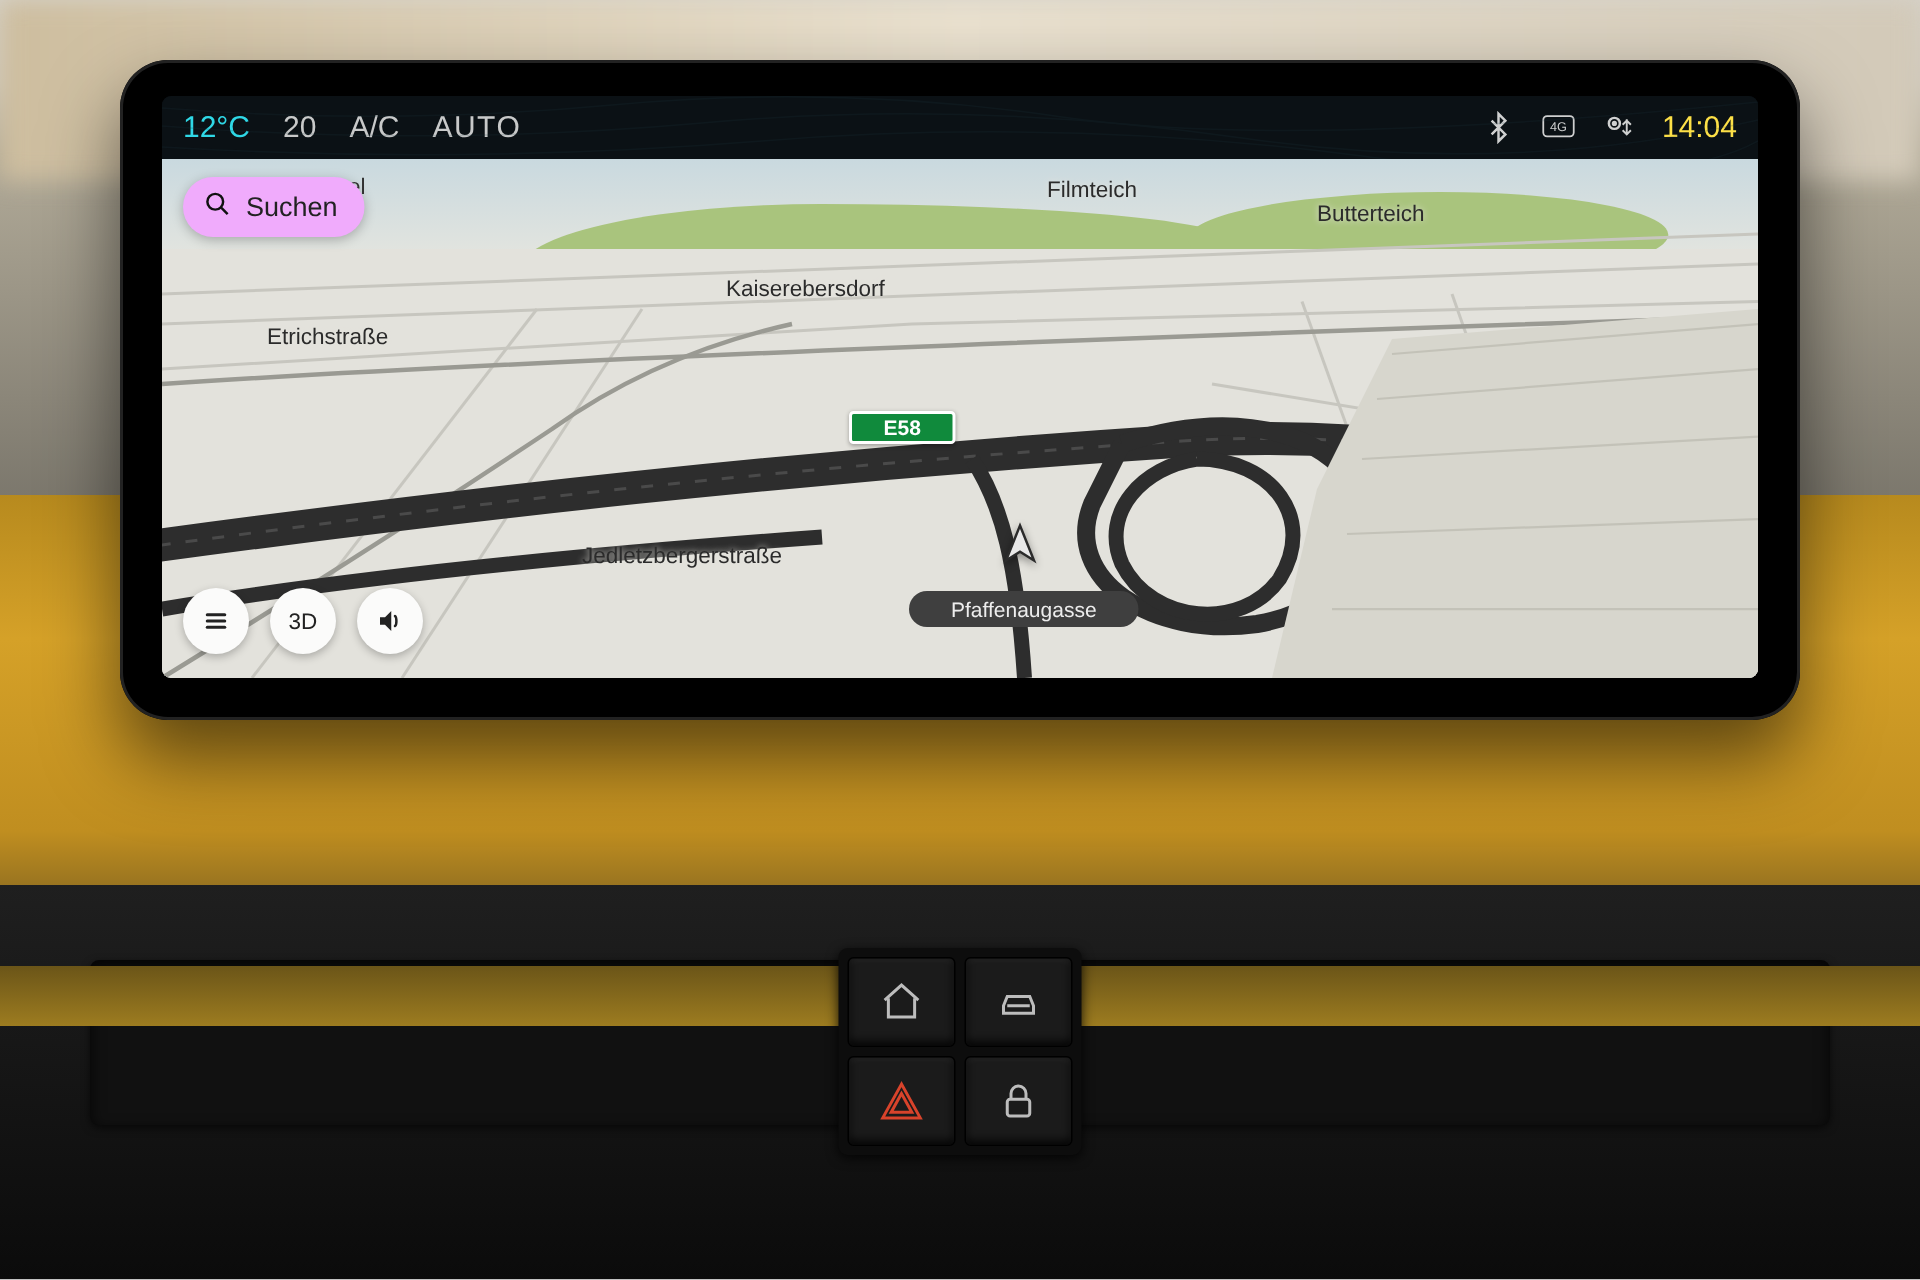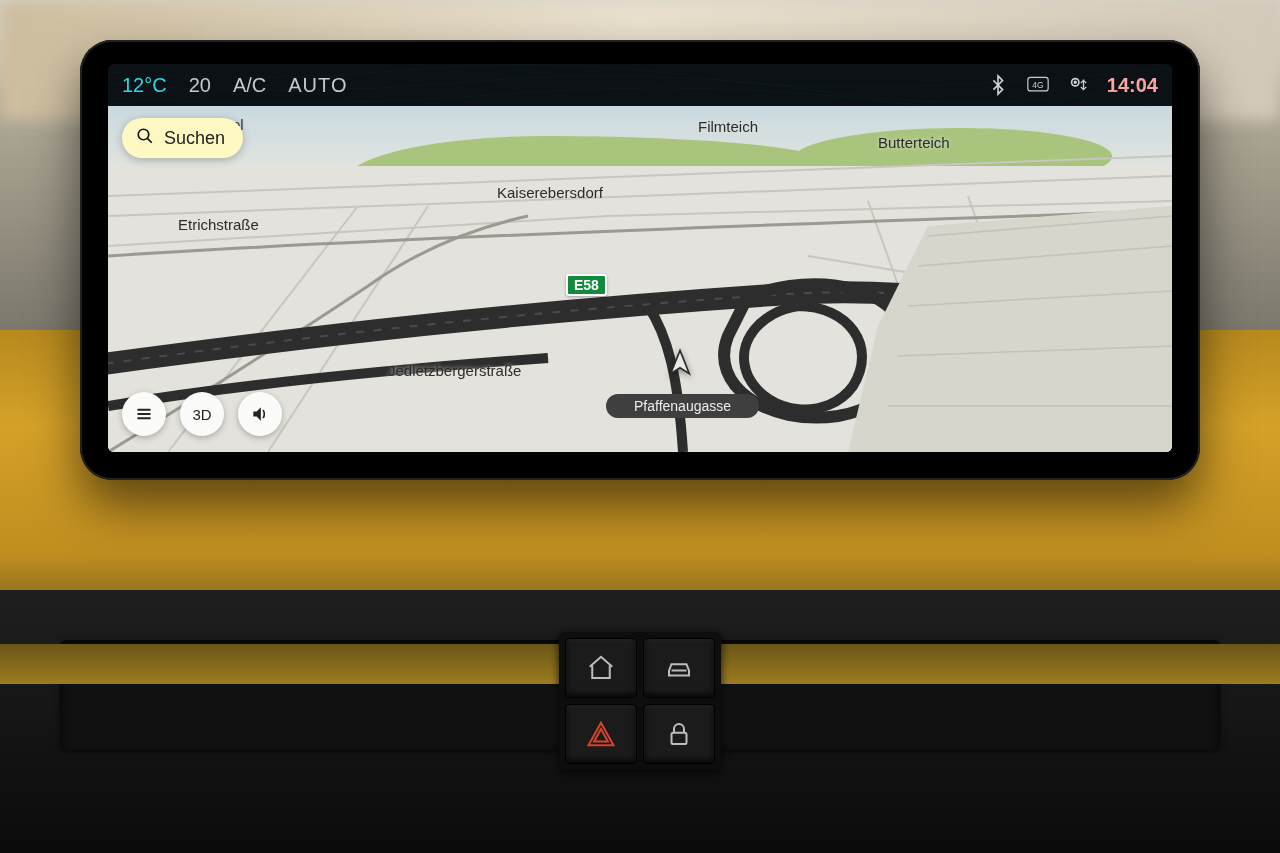--- a/index.html
+++ b/index.html
@@ -17,43 +17,43 @@
 
   
   .housing{position:absolute;left:80px;top:40px;width:1120px;height:440px;background:#000;border-radius:32px;box-shadow:0 25px 50px rgba(0,0,0,.55),inset 0 0 0 2px #222;}
   .screen{position:absolute;left:28px;top:24px;right:28px;bottom:28px;border-radius:6px;overflow:hidden;background:#0a0f13;}
 
   
   .statusbar{position:absolute;left:0;right:0;top:0;height:42px;display:flex;align-items:center;padding:0 14px;background:#0b1115;color:#dcdcdc;font-size:20px;}
   .statusbar .sb-left{display:flex;align-items:center;gap:22px;}
   .statusbar .sb-right{margin-left:auto;display:flex;align-items:flex-start;gap:18px;}
   .sb-temp{color:#2fd8e6;font-weight:500;}
-  .sb-time{color:#fca5a5;font-weight:700;}
+  .sb-time{color:#fde047;font-weight:400;}
   .sb-item{color:#c8c9c9;}
   .sb-icon svg{width:22px;height:22px;display:block;}
   .topo-bg{position:absolute;inset:0;opacity:.18;pointer-events:none;}
 
   
   .map{position:absolute;left:0;right:0;top:42px;bottom:0;background:#e2e1db;overflow:hidden;}
   .sky{position:absolute;left:0;right:0;top:0;height:68px;background:linear-gradient(to bottom,#c9d9df,#e4e5df);}
   .green1{position:absolute;left:240px;top:30px;width:480px;height:70px;background:#a9c47d;border-radius:40% 60% 50% 50%/60% 40% 60% 40%;transform:skewX(-12deg);}
   .green2{position:absolute;right:60px;top:22px;width:320px;height:60px;background:#a9c47d;border-radius:50%;transform:skewX(-15deg);}
   .ground{position:absolute;left:0;right:0;top:60px;bottom:0;background:#e3e2dc;}
   
   .map svg.roads{position:absolute;left:0;top:0;width:100%;height:100%;}
 
   .map-label{position:absolute;font-size:15px;color:#2b2b2b;white-space:nowrap;text-shadow:0 0 4px #e4e3dd;}
-  .route-badge{position:absolute;background:#108a3c;color:#fff;border:2px solid #fff;border-radius:3px;font-size:14px;font-weight:600;padding:1px 6px;box-shadow:0 1px 3px rgba(0,0,0,.3);}
+  .route-badge{position:absolute;background:#108a3c;color:#fff;border:2px solid #fff;border-radius:3px;font-size:14px;font-weight:600;padding:1px 21px;box-shadow:0 1px 3px rgba(0,0,0,.3);}
   .street-pill{position:absolute;background:#3f3f3f;color:#ededed;font-size:14px;padding:4px 28px;border-radius:14px;}
 
   .vehicle-cursor{position:absolute;width:28px;height:28px;}
   .vehicle-cursor svg{width:100%;height:100%;filter:drop-shadow(0 2px 3px rgba(0,0,0,.4));}
 
   
-  .search{position:absolute;left:14px;top:12px;background:#fef9c3;border-radius:22px;height:40px;display:flex;align-items:center;padding:0 18px 0 14px;gap:10px;box-shadow:0 2px 8px rgba(0,0,0,.25);}
+  .search{position:absolute;left:14px;top:12px;background:#f0abfc;border-radius:22px;height:40px;display:flex;align-items:center;padding:0 18px 0 14px;gap:10px;box-shadow:0 2px 8px rgba(0,0,0,.25);}
   .search svg{width:18px;height:18px;}
   .search span{font-size:18px;color:#222;}
 
   
   .round-controls{position:absolute;left:14px;bottom:16px;display:flex;gap:14px;}
   .rbtn{width:44px;height:44px;border-radius:50%;background:#fbfbfa;display:flex;align-items:center;justify-content:center;box-shadow:0 2px 6px rgba(0,0,0,.25);font-weight:400;color:#222;font-size:15px;}
   .rbtn svg{width:20px;height:20px;}
 
   
   .cutlabel{position:absolute;left:124px;top:10px;font-size:15px;color:#333;}
@@ -180,21 +180,21 @@
               <path d="M810 160 L1064 140"></path>
             <path d="M800 200 L1064 185"></path>
               <path d="M790 250 L1064 240"></path>
             <path d="M780 300 L1064 300"></path>
           </g>
         </svg>
 
         <span class="cutlabel">el</span>
         <span class="map-label" style="left:590px;top:12px">Filmteich</span>
         <span class="map-label" style="left:770px;top:28px">Butterteich</span>
-        <span class="map-label" style="left:389px;top:78px">Kaiserebersdorf</span>
+        <span class="map-label" style="left:376px;top:78px">Kaiserebersdorf</span>
         <span class="map-label" style="left:70px;top:110px">Etrichstraße</span>
         <span class="map-label" style="left:280px;top:256px">Jedletzbergerstraße</span>
 
         <span class="route-badge" style="left:458px;top:168px">E58</span>
 
         <div class="vehicle-cursor" style="left:558px;top:242px">
           <svg viewBox="0 0 24 24">
               <path d="M12 2 L20 22 L12 17 L4 22 Z" fill="#e9e9e9" stroke="#2b2b2b" stroke-width="1.4"></path>
             </svg>
         </div>

